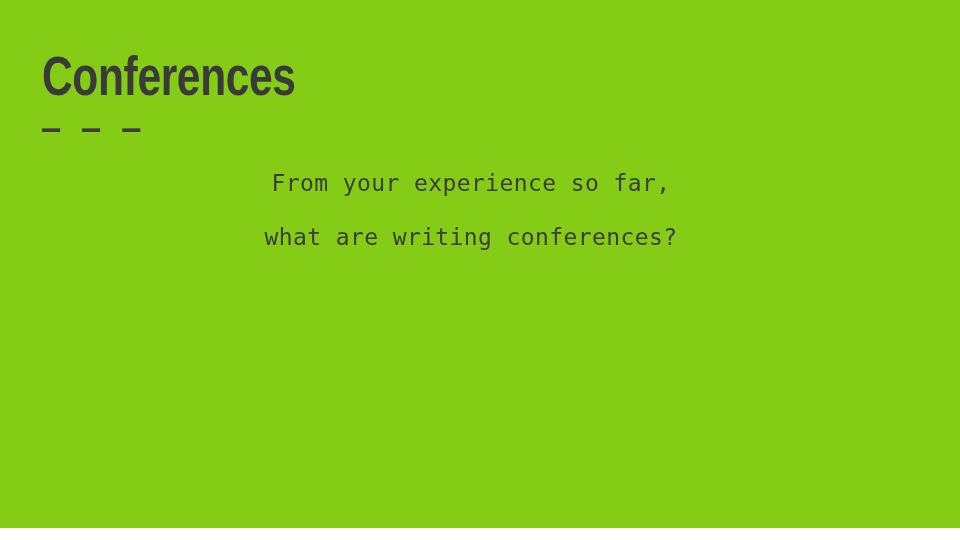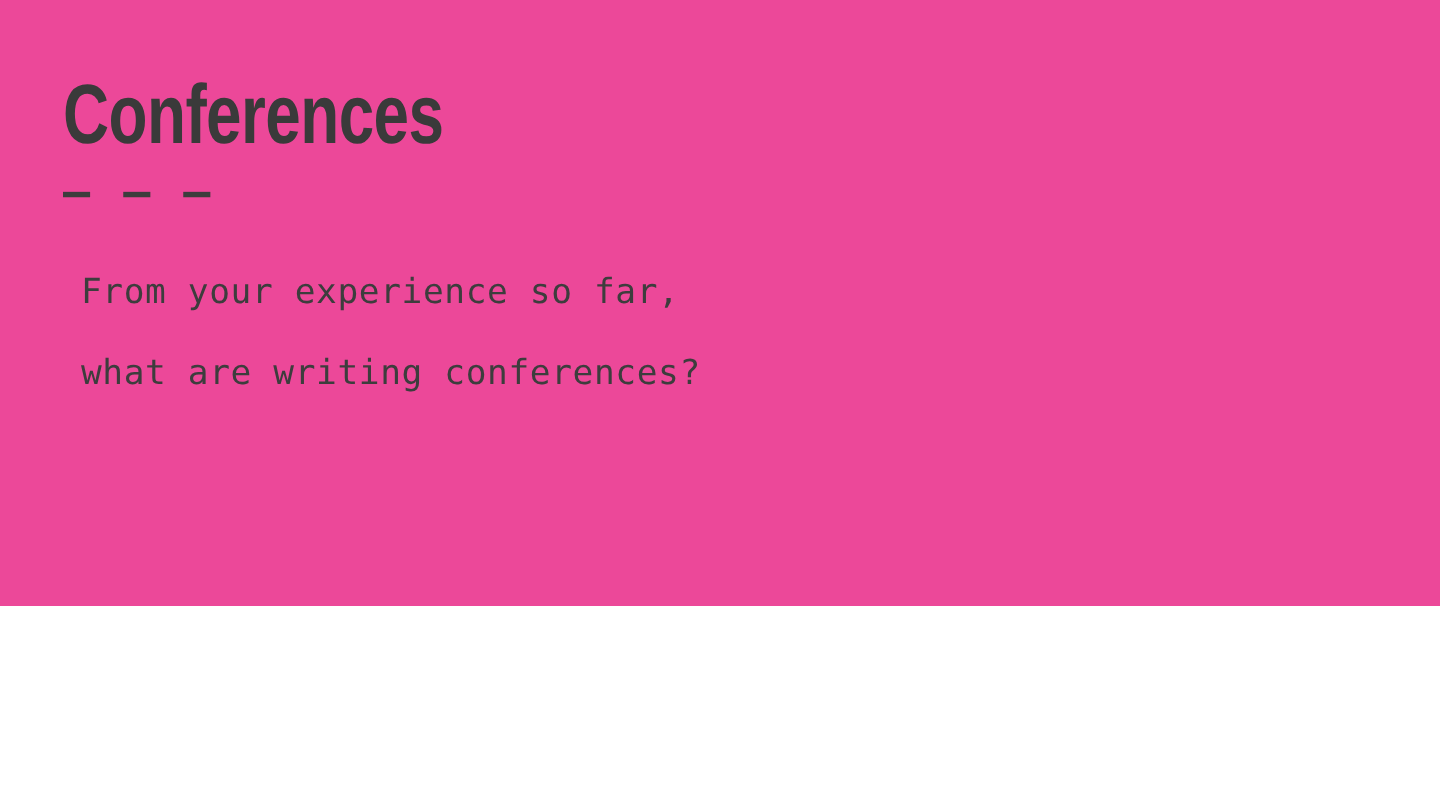--- a/index.html
+++ b/index.html
@@ -11,23 +11,23 @@
   body {
     width: 960px;
     height: 540px;
     overflow: hidden;
     font-family: "DejaVu Sans", sans-serif;
   }
 
   #slide {
     position: relative;
     width: 960px;
-    height: 404px;
+    height: 528px;
     box-sizing: border-box;
-    background: #ec4899;
+    background: #84cc16;
     overflow: hidden;
   }
 
   #slide-content {
     position: absolute;
     left: 42px;
     top: 48px;
     right: 60px;
   }
 
@@ -55,22 +55,23 @@
     font-size: 30px;
     line-height: 38px;
     letter-spacing: 2px;
     color: #3d3d3d;
     white-space: pre;
     user-select: none;
   }
 
   
   .body-block {
-    margin: 12px;
+    margin: 0;
     padding-top: 8px;
+    text-align: center;
   }
 
   .body-line {
     margin: 0;
     font-family: "DejaVu Sans Mono", "Liberation Mono", monospace;
     font-size: 23px;
     line-height: 54px;
     letter-spacing: 0.4px;
     color: #3d3d3d;
     white-space: pre;

